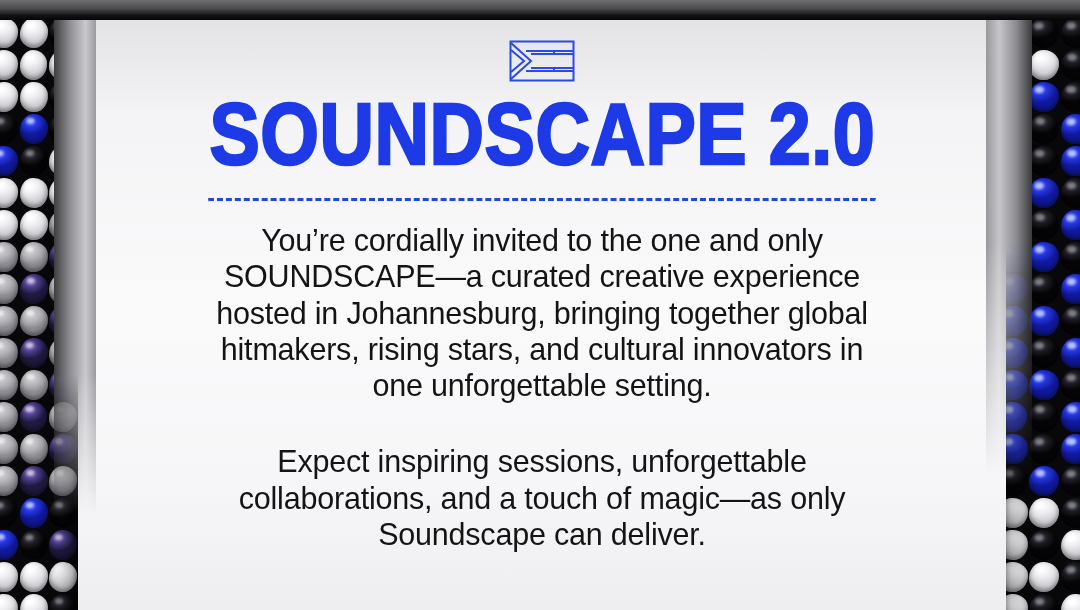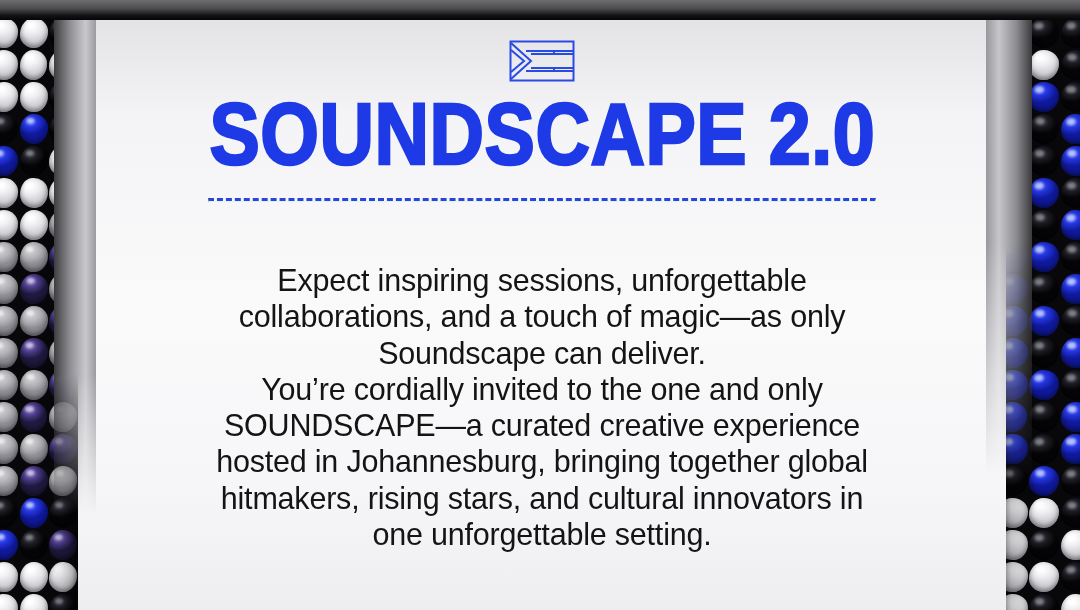--- a/index.html
+++ b/index.html
@@ -377,22 +377,22 @@
         <path d="M17 11 L30 11 L64 11" fill="none" stroke="#2a4ae4" stroke-width="2"></path>
         <path d="M17 31 L30 31 L64 31" fill="none" stroke="#2a4ae4" stroke-width="2"></path>
         <path d="M45 11 L45 14" fill="none" stroke="#2a4ae4" stroke-width="2"></path>
         <path d="M45 28 L45 31" fill="none" stroke="#2a4ae4" stroke-width="2"></path>
       </svg>
 
       <h1 id="event-title">SOUNDSCAPE 2.0</h1>
 
       <hr id="divider">
 
+      <p class="body-paragraph" id="paragraph-1">You’re cordially invited to the one and only SOUNDSCAPE—a curated creative experience hosted in Johannesburg, bringing together global hitmakers, rising stars, and cultural innovators in one unforgettable setting.</p>
+
       <p class="body-paragraph" id="paragraph-2">Expect inspiring sessions, unforgettable collaborations, and a touch of magic—as only Soundscape can deliver.</p>
-
-      <p class="body-paragraph" id="paragraph-1">You’re cordially invited to the one and only SOUNDSCAPE—a curated creative experience hosted in Johannesburg, bringing together global hitmakers, rising stars, and cultural innovators in one unforgettable setting.</p>
 
     </div>
   </div>
 
   <div id="top-shadow-band"></div>
 
 </div>
 
 </body></html>

